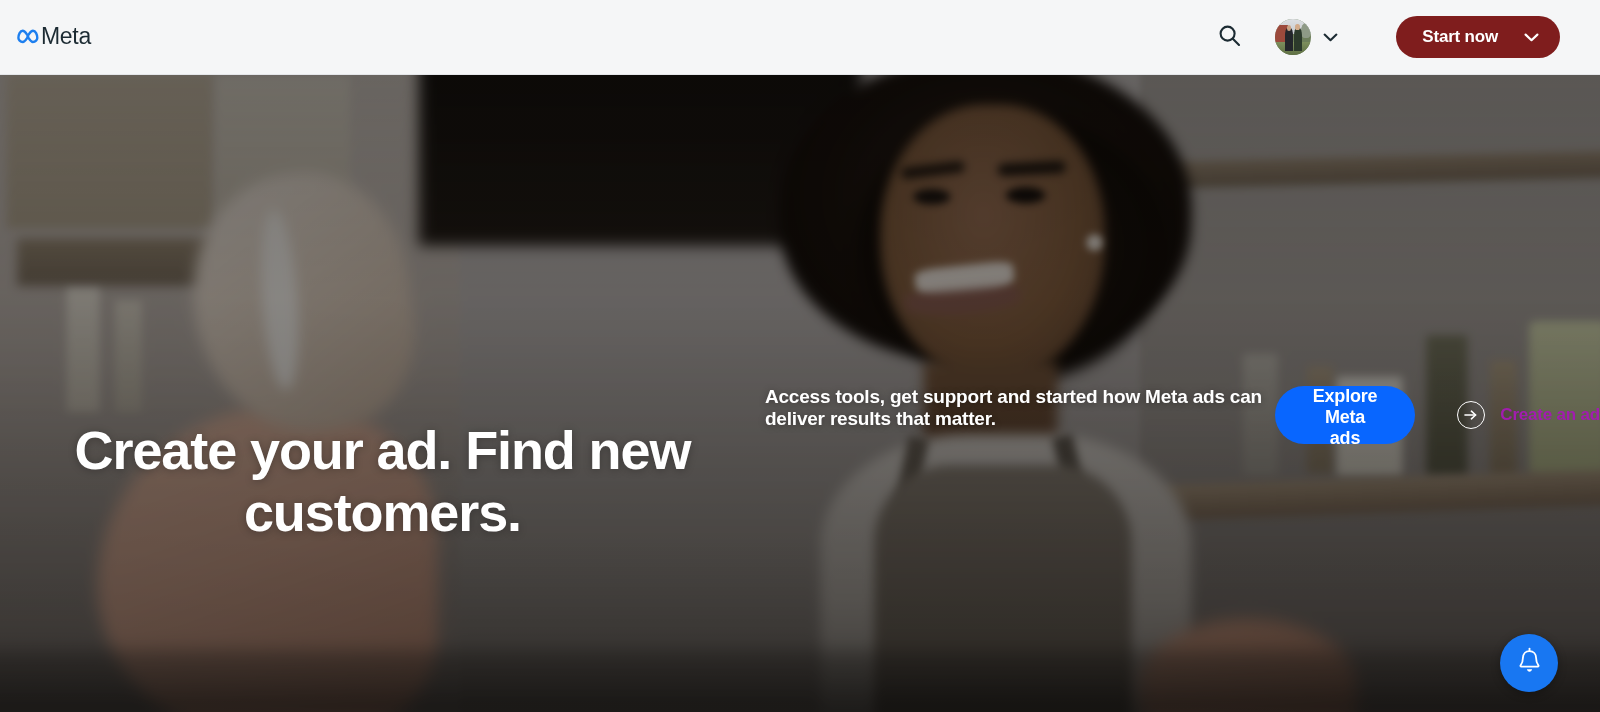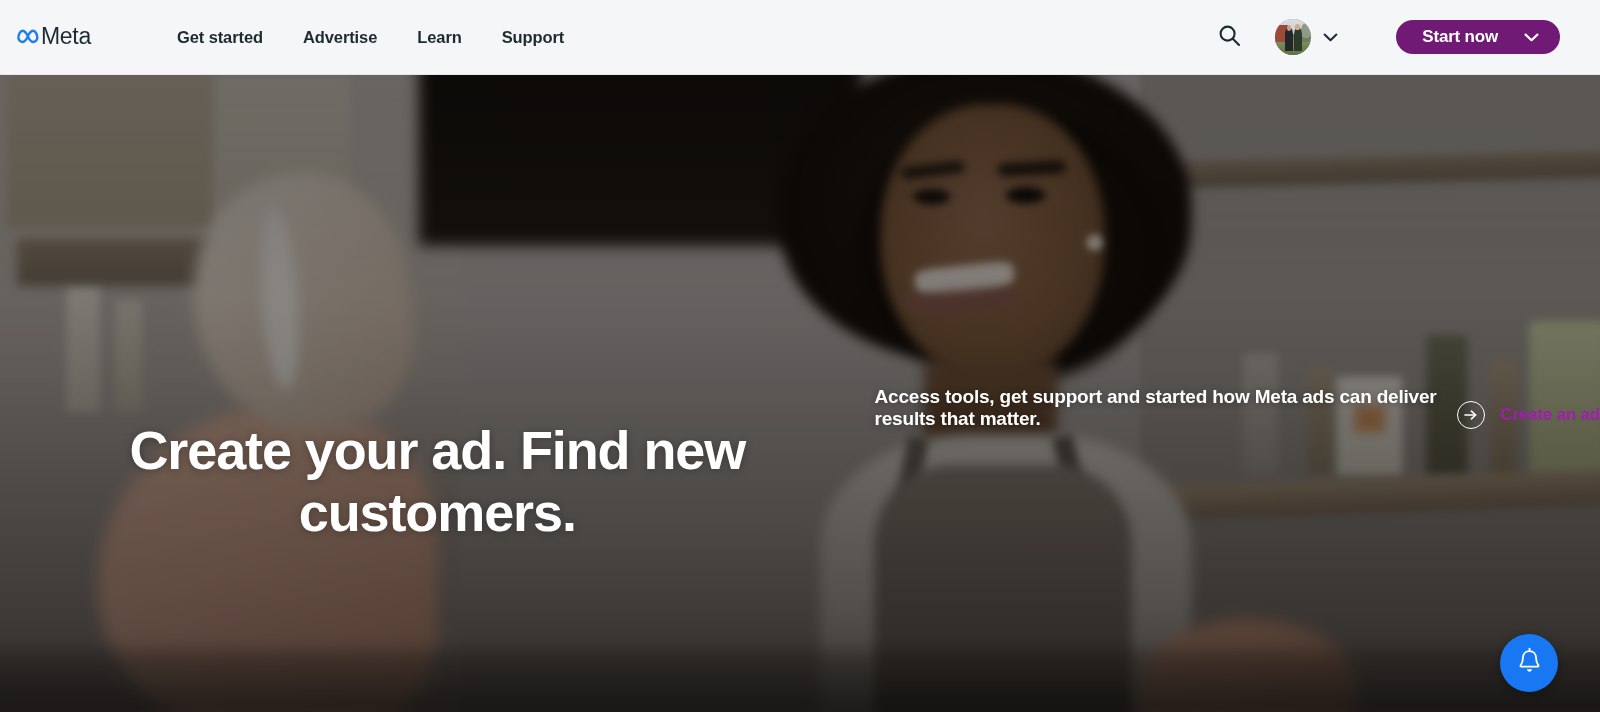--- a/index.html
+++ b/index.html
@@ -125,22 +125,22 @@
     position: absolute; top: -15%; left: 18%; width: 62%; height: 25%;
     background: #d2ab8b; border-radius: 50%;
   }
   .av-tree {
     position: absolute; right: 2%; top: 10%; width: 26%; height: 44%;
     background: #8e9a86; border-radius: 50% 50% 40% 40%;
   }
 
   .start-btn {
     margin-left: 58px;
-    height: 34px;
-    background: #701a75;
+    height: 42px;
+    background: #7f1d1d;
     border-radius: 21px;
     display: flex;
     align-items: center;
     gap: 26px;
     padding: 0 21px 0 26px;
     cursor: pointer;
     border: none;
   }
   .start-btn-label {
     color: #ffffff;
@@ -462,26 +462,20 @@
 
     <div class="brand">
       <span class="brand-mark">
         <svg width="25" height="17" viewBox="0 0 25 17">
           <path d="M2.4 11.1c0-3.4 1.7-7.3 4.3-7.3 1.5 0 2.6 1.2 4.2 3.6l1.3 2-1.3 2c-1.6 2.5-2.6 3.6-4.1 3.6-2.6 0-4.4-2.3-4.4-3.9zm14.6-7.3c2.6 0 4.3 3.9 4.3 7.3 0 1.6-1.8 3.9-4.4 3.9-1.5 0-2.5-1.1-4.1-3.6l-1.3-2 1.3-2c1.6-2.4 2.7-3.6 4.2-3.6z" fill="none" stroke="#1d7fef" stroke-width="2.4" stroke-linejoin="round"></path>
         </svg>
       </span>
       <span class="brand-word">Meta</span>
     </div>
 
-    <nav class="nav">
-      <span class="nav-item">Get started</span>
-      <span class="nav-item">Advertise</span>
-      <span class="nav-item">Learn</span>
-      <span class="nav-item">Support</span>
-    </nav>
 
     <div class="header-right">
 
       <div class="search-btn">
         <span>
           <svg width="23" height="23" viewBox="0 0 23 23">
             <circle cx="9.6" cy="9.6" r="7" fill="none" stroke="#1c2b33" stroke-width="2.1"></circle>
             <line x1="14.8" y1="14.8" x2="21" y2="21" stroke="#1c2b33" stroke-width="2.1" stroke-linecap="round"></line>
           </svg>
         </span>
@@ -573,20 +567,21 @@
     <div class="hero-content">
 
       <h1 class="hero-title">
         <span style="display: block;">Create your ad. Find new customers.</span>
       </h1>
 
       <p class="hero-sub">Access tools, get support and started how Meta ads can deliver results that matter.</p>
 
       <div class="hero-ctas">
 
+        <button class="explore-btn">Explore Meta ads</button>
 
         <div class="create-link">
           <span class="arrow-circle">
             <svg width="16" height="14" viewBox="0 0 16 14">
               <line x1="2" y1="7" x2="12.5" y2="7" stroke="#ffffff" stroke-width="1.6" stroke-linecap="round"></line>
               <polyline points="8.4,3.2 12.6,7 8.4,10.8" fill="none" stroke="#ffffff" stroke-width="1.6" stroke-linecap="round" stroke-linejoin="round"></polyline>
             </svg>
           </span>
           <span class="create-link-label">Create an ad</span>
         </div>

